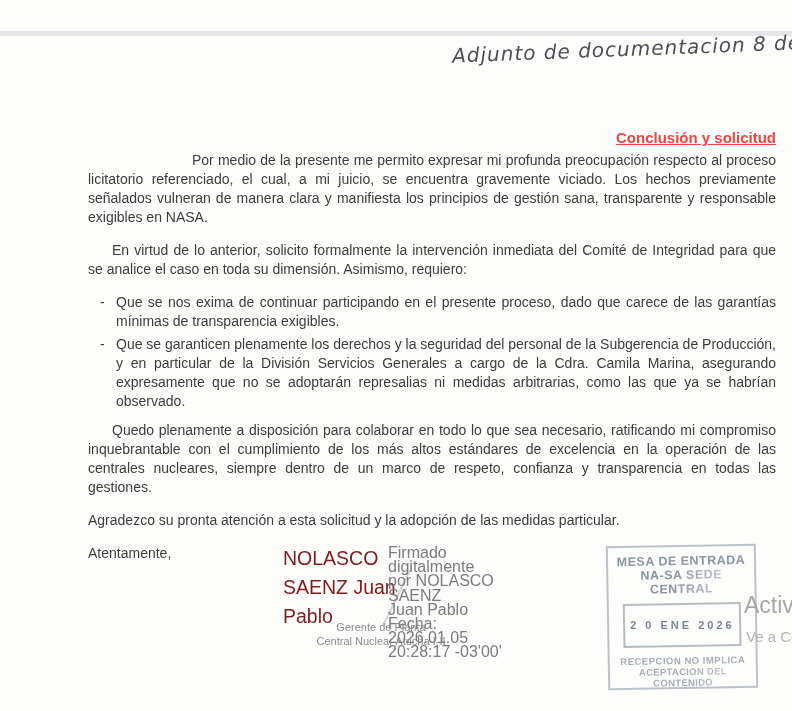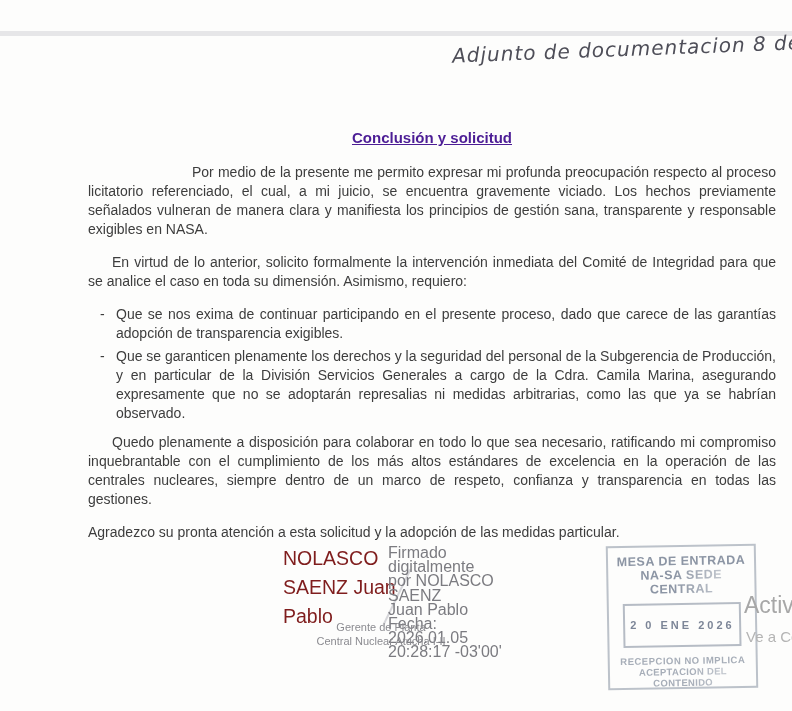--- a/index.html
+++ b/index.html
@@ -35,23 +35,23 @@
   .letter{
     position:absolute;left:88px;top:128px;width:688px;
     color:#3d3d3d;
     font-size:14px;line-height:19px;
     text-align:justify;
   }
   .letter h1{
     font-size:15px;line-height:19px;
     font-weight:bold;
     text-decoration:underline;
-    margin:0 0 16px 0;
-    text-align:center;
-    color:#4c1d95;
+    margin:0 0 4px 0;
+    text-align:right;
+    color:#ef4444;
   }
   .letter p{margin:0 0 14px 0;}
   .letter p.indent-big{text-indent:104px;}
   .letter p.indent-small{text-indent:24px;}
   .bullet-list{margin:0 0 10px 0;}
   .bullet-item{display:flex;margin:0 0 4px 0;}
   .bullet-item .dash{
     flex:0 0 28px;
     padding-left:12px;
     box-sizing:border-box;
@@ -147,32 +147,33 @@
   <div class="letter">
     <h1>Conclusión y solicitud</h1>
 
     <p class="indent-big">Por medio de la presente me permito expresar mi profunda preocupación respecto al proceso licitatorio referenciado, el cual, a mi juicio, se encuentra gravemente viciado. Los hechos previamente señalados vulneran de manera clara y manifiesta los principios de gestión sana, transparente y responsable exigibles en NASA.</p>
 
     <p class="indent-small">En virtud de lo anterior, solicito formalmente la intervención inmediata del Comité de Integridad para que se analice el caso en toda su dimensión. Asimismo, requiero:</p>
 
     <div class="bullet-list">
       <div class="bullet-item">
         <span class="dash">-</span>
-        <span class="btext">Que se nos exima de continuar participando en el presente proceso, dado que carece de las garantías adopción de transparencia exigibles.</span>
+        <span class="btext">Que se nos exima de continuar participando en el presente proceso, dado que carece de las garantías mínimas de transparencia exigibles.</span>
       </div>
       <div class="bullet-item">
         <span class="dash">-</span>
         <span class="btext">Que se garanticen plenamente los derechos y la seguridad del personal de la Subgerencia de Producción, y en particular de la División Servicios Generales a cargo de la Cdra. Camila Marina, asegurando expresamente que no se adoptarán represalias ni medidas arbitrarias, como las que ya se habrían observado.</span>
       </div>
     </div>
 
     <p class="indent-small">Quedo plenamente a disposición para colaborar en todo lo que sea necesario, ratificando mi compromiso inquebrantable con el cumplimiento de los más altos estándares de excelencia en la operación de las centrales nucleares, siempre dentro de un marco de respeto, confianza y transparencia en todas las gestiones.</p>
 
     <p>Agradezco su pronta atención a esta solicitud y la adopción de las medidas particular.</p>
 
+    <p class="closing">Atentamente,</p>
   </div>
 
   <div class="sig-name">NOLASCO
 SAENZ Juan
 Pablo</div>
 
   <div class="sig-stroke"></div>
 
   <div class="sig-cert">Firmado digitalmente
 por NOLASCO SAENZ

